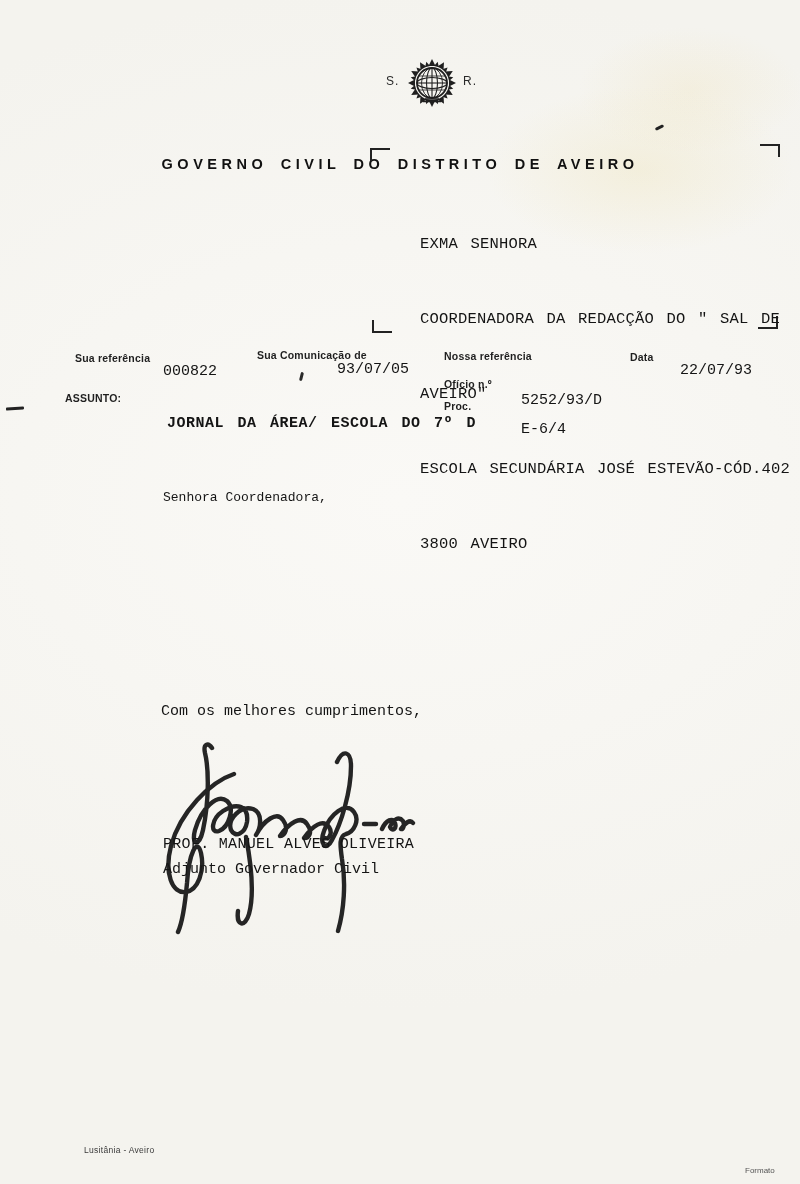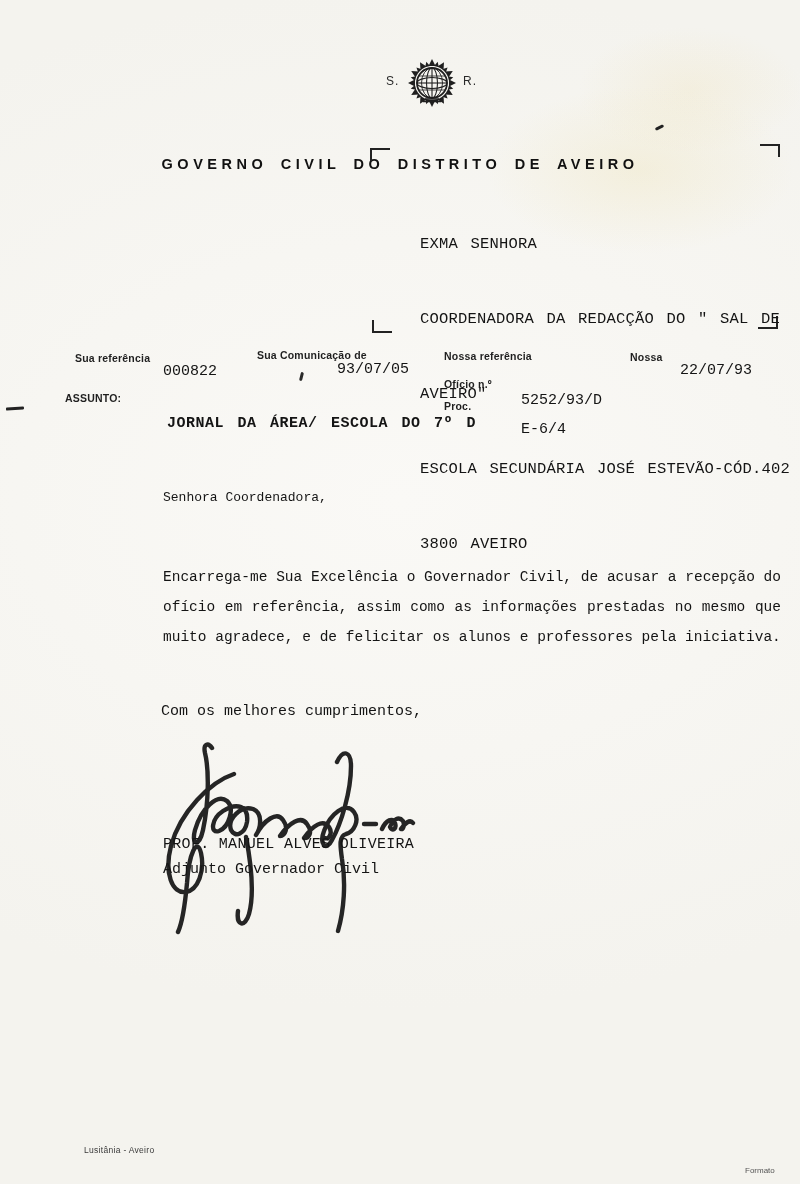--- a/index.html
+++ b/index.html
@@ -163,37 +163,36 @@
     <div>EXMA SENHORA</div>
     <div>COORDENADORA DA REDACÇÃO DO " SAL DE</div>
     <div>AVEIRO"</div>
     <div>ESCOLA SECUNDÁRIA JOSÉ ESTEVÃO-CÓD.402</div>
     <div>3800 AVEIRO</div>
   </div>
 
   <div class="abs lbl lbl-sua-ref">Sua referência</div>
   <div class="abs lbl lbl-sua-com">Sua Comunicação de</div>
   <div class="abs lbl lbl-nossa-ref">Nossa referência</div>
-  <div class="abs lbl lbl-data">Nossa</div>
+  <div class="abs lbl lbl-data">Data</div>
   <div class="abs lbl lbl-oficio">Ofício n.º</div>
   <div class="abs lbl lbl-proc">Proc.</div>
   <div class="abs lbl lbl-assunto">ASSUNTO:</div>
 
   <div class="abs val mono val-sua-ref">000822</div>
   <div class="abs val mono val-sua-com">93/07/05</div>
   <div class="abs val mono val-data">22/07/93</div>
   <div class="abs val mono val-proc">5252/93/D</div>
   <div class="abs val mono val-proc2">E-6/4</div>
   <div class="abs val mono val-assunto">JORNAL DA ÁREA/ ESCOLA DO 7º D</div>
 
   <div class="abs pen-tick-ref"></div>
   <div class="abs margin-dash"></div>
 
   <div class="abs salutation mono">Senhora Coordenadora,</div>
-  <div class="abs body-par mono">Encarrega-me Sua Excelência o Governador Civil, de acusar a recepção do ofício em referência, assim como as informações prestadas no mesmo que muito agradece, e de felicitar os alunos e professores pela iniciativa.</div>
   <div class="abs closing mono">Com os melhores cumprimentos,</div>
 
   <div class="abs signer-name mono">PROF. MANUEL ALVES OLIVEIRA</div>
   <div class="abs signer-title mono">Adjunto Governador Civil</div>
 
   <svg class="abs signature-svg" width="270" height="205" viewBox="0 0 270 205">
     <g fill="none" stroke="#161616" stroke-width="4.4" stroke-linecap="round" stroke-linejoin="round" opacity="0.93">
       <path d="M86,42 C62,50 32,80 23,114 C16,141 24,162 38,160 C50,158 57,139 53,121 C49,105 41,121 39,151 C37,173 35,189 30,200"></path>
       <path d="M64,16 C60,10 55,12 57,21 C61,37 61,70 55,98 C51,116 43,113 47,98 C53,77 69,61 79,69 C87,76 81,95 71,99 C62,102 63,87 75,79 C89,70 101,74 99,90 C97,102 87,106 83,98 C79,87 93,73 105,77 C115,81 113,96 108,103 C116,88 129,79 135,88 C141,96 137,104 132,104 C141,91 153,83 159,92 C165,100 161,107 156,106 C165,93 175,87 181,95 C185,101 181,108 177,106"></path>
       <path d="M98,105 C103,131 107,160 101,182 C97,196 88,194 90,179"></path>

